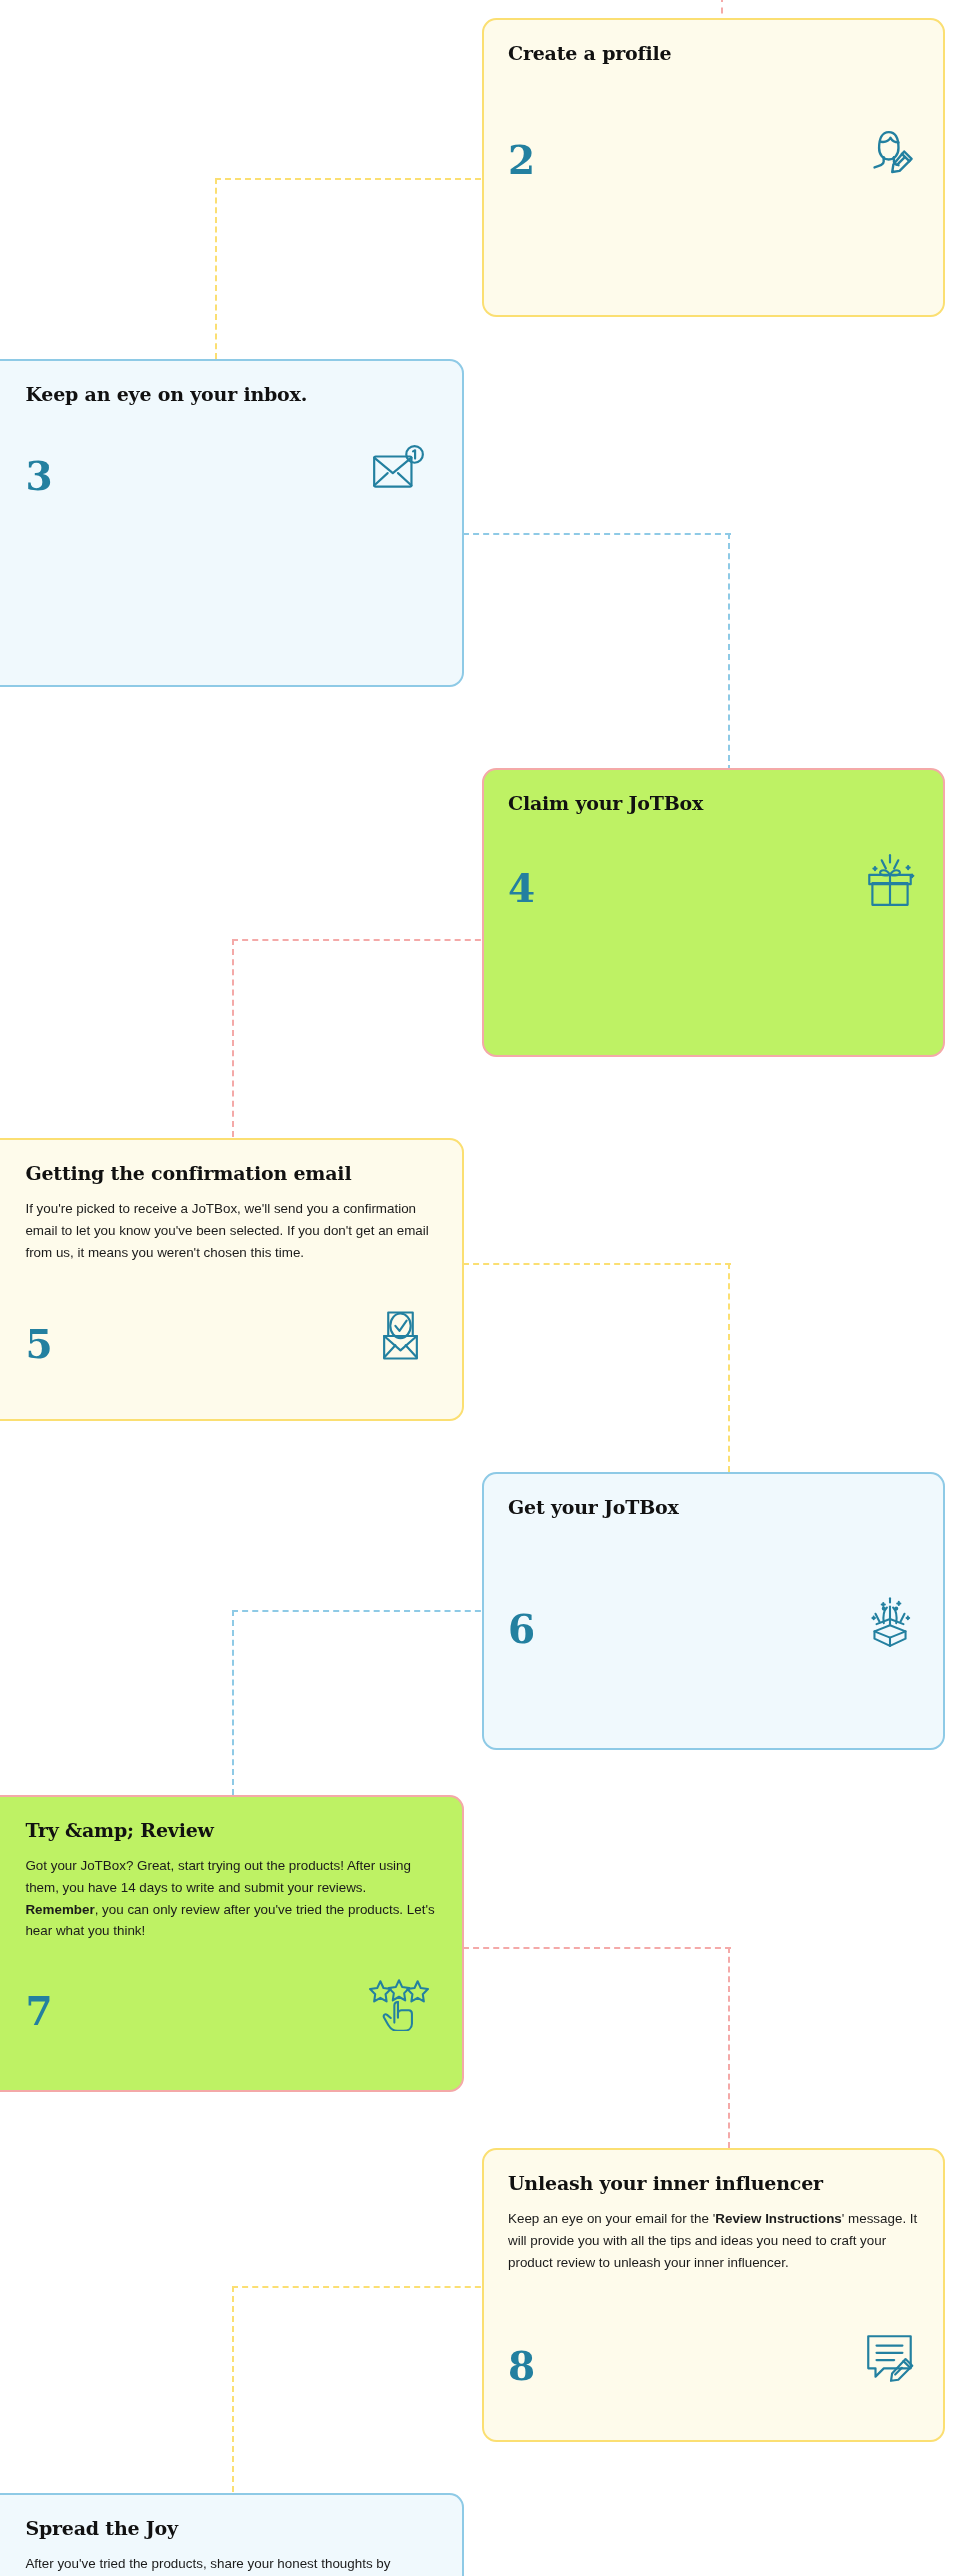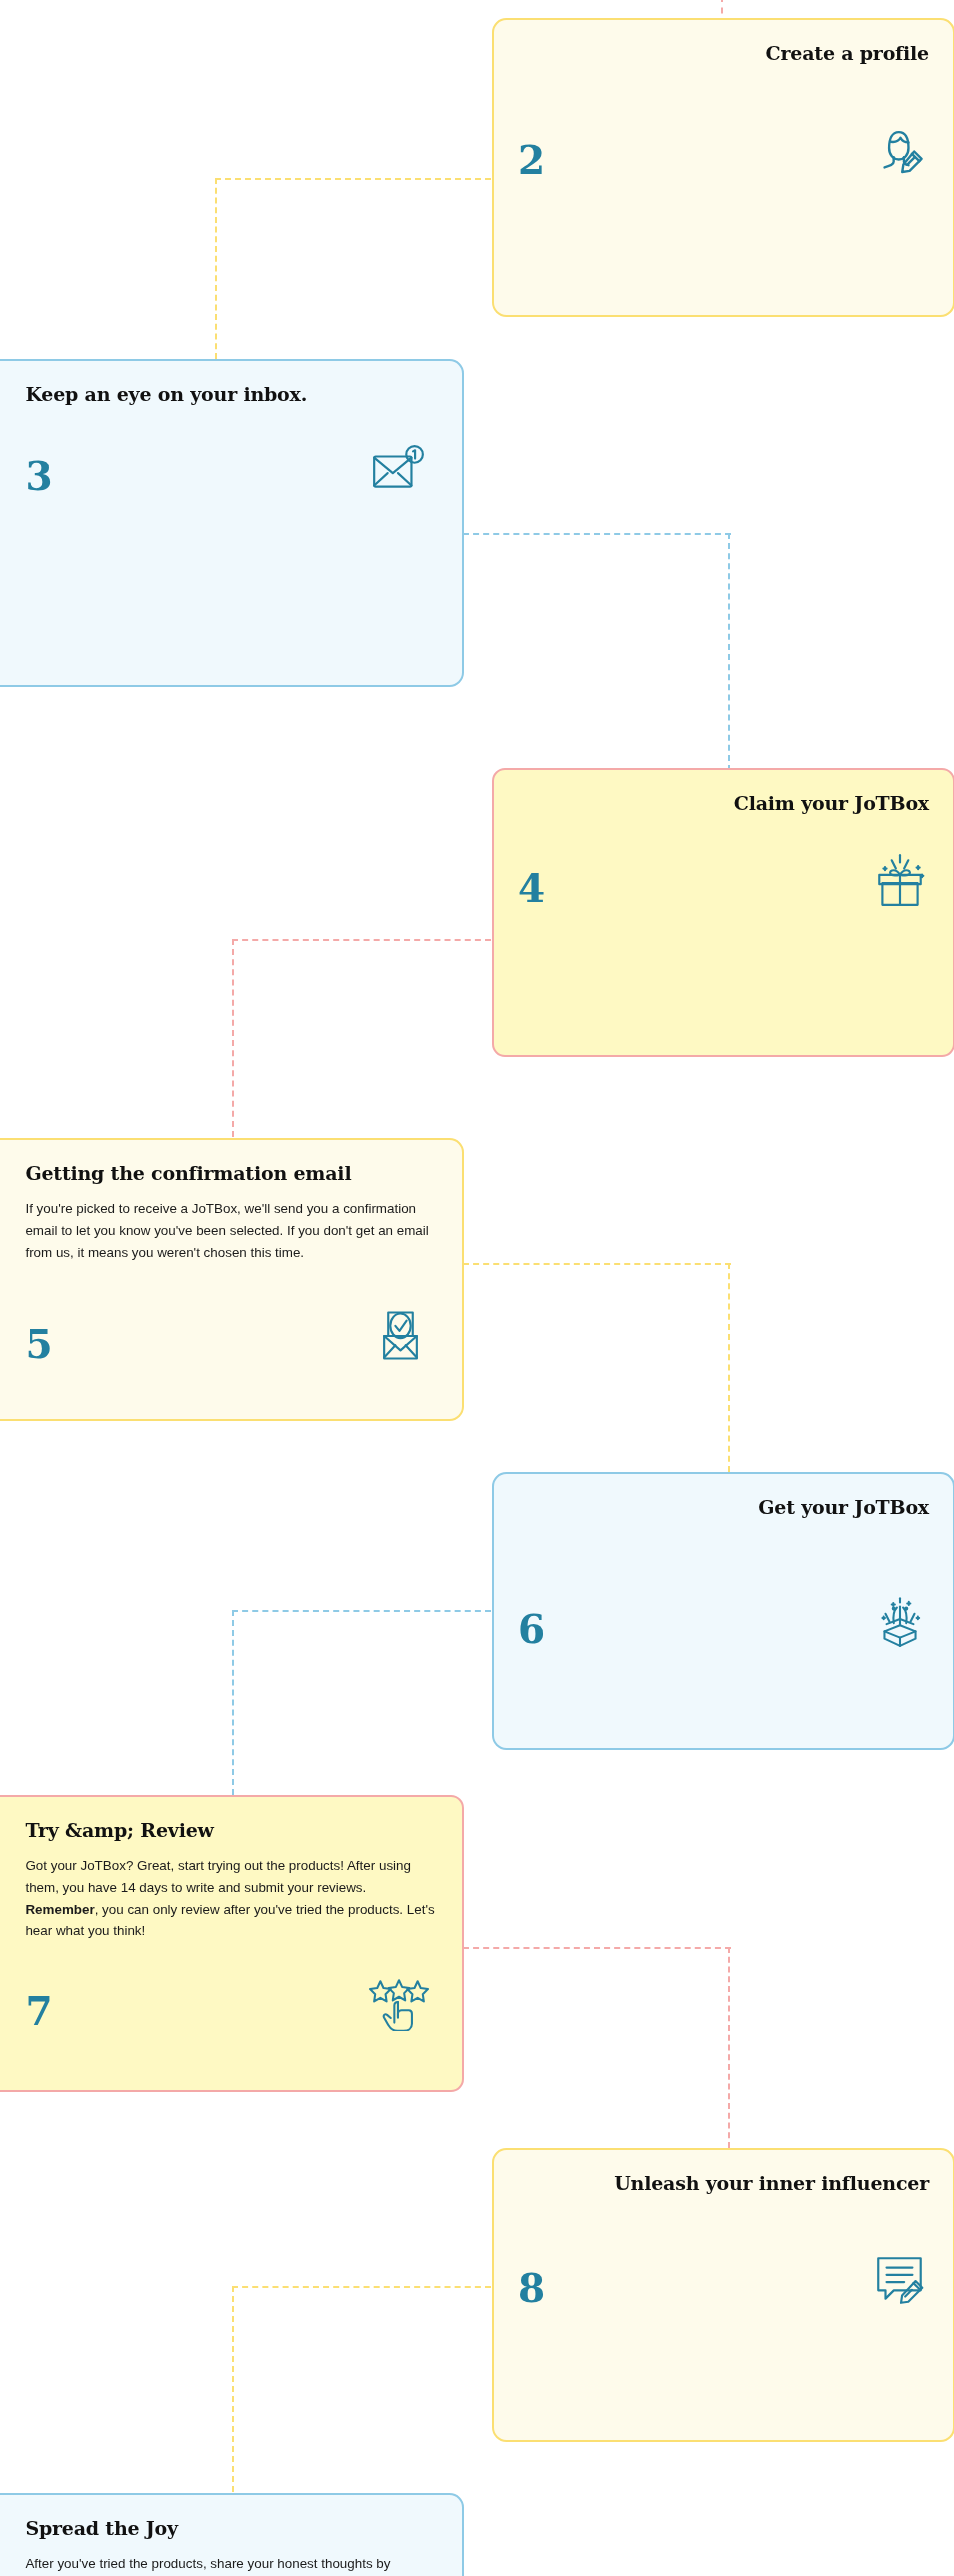--- a/index.html
+++ b/index.html
@@ -26,25 +26,25 @@
 
   
   .card {
     position: absolute;
     z-index: 3;
     border-radius: 14.4px;
     border: 2.1px solid #000;
     padding: 23px 24px 20.6px 24px;
   }
   .card.left  { left: -20.6px; width: 485px; }
-  .card.right { left: 492px; width: 463px; text-align: right; }
+  .card.right { left: 482px; width: 463px; }
 
   .card.yellow { background: #fefbeb; border-color: #fbdf72; }
   .card.blue   { background: #f0f9fd; border-color: #8ecae6; }
-  .card.pink   { background: #fef9c3; border-color: #f4a9a8; border-radius: 13px; }
+  .card.pink   { background: #bef264; border-color: #f4a9a8; }
 
   .card.left { padding-left: 44px; }
 
   .card-title {
     font-family: "DejaVu Serif", "Liberation Serif", serif;
     font-weight: 700;
     font-size: 19px;
     line-height: 1.15;
     color: #111111;
     letter-spacing: -0.2px;
@@ -224,20 +224,21 @@
           <path d="M56 48v30"></path>
           <path d="M56 78v-8c0-4 4-6 7-6h14c4 0 6 3 6 7v19c0 9-7 14-16 14H55c-8 0-14-5-18-12l-8-14c-2-4 2-8 6-5l7 6"></path>
           <path d="M56 48c-4 0-7 3-7 7v33"></path>
         </svg>
       </div>
     </div>
   </div>
 
   <div class="card right yellow" style="top:2148px; height:294px;">
     <div class="card-title">Unleash your inner influencer</div>
+    <div class="card-body">Keep an eye on your email for the '<b>Review Instructions</b>' message. It will provide you with all the tips and ideas you need to craft your product review to unleash your inner influencer.</div>
     <div class="card-foot" style="margin-top:57px;">
       <div class="step-num">8</div>
       <div class="icon-wrap">
         <svg width="58" height="56" viewBox="0 0 112 108" fill="none" stroke="currentColor" stroke-width="4.2" stroke-linecap="round" stroke-linejoin="round">
           <path d="M14 12h82v62H44l-16 16V74H14z"></path>
           <path d="M30 30h50"></path>
             <path d="M30 44h50"></path>
             <path d="M30 58h34"></path>
           <path d="M86 56 99 69 72 96 58 98l2-14z"></path>
           <path d="M82 60 95 73"></path>

